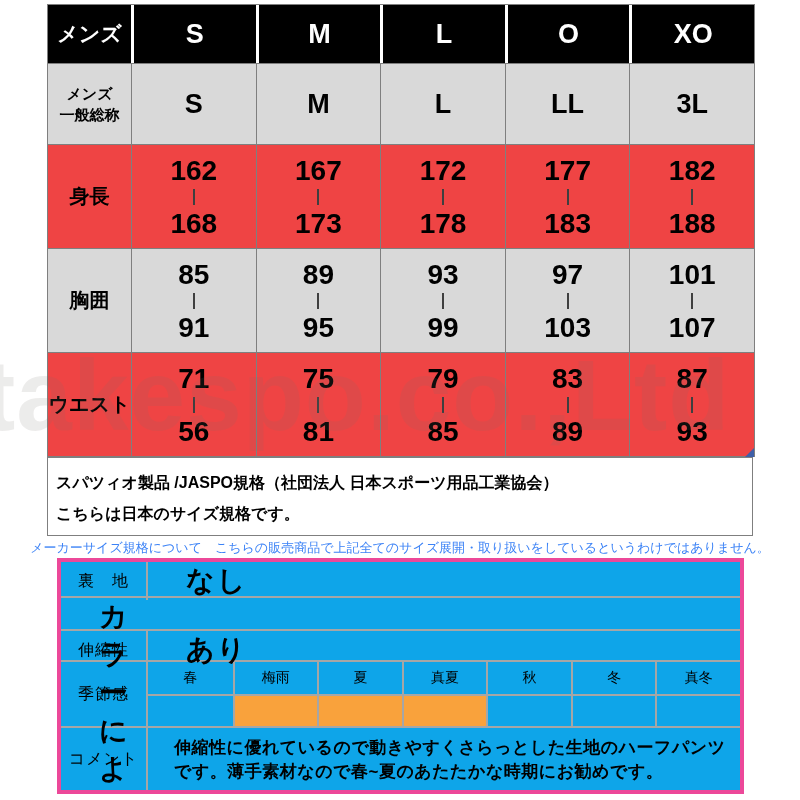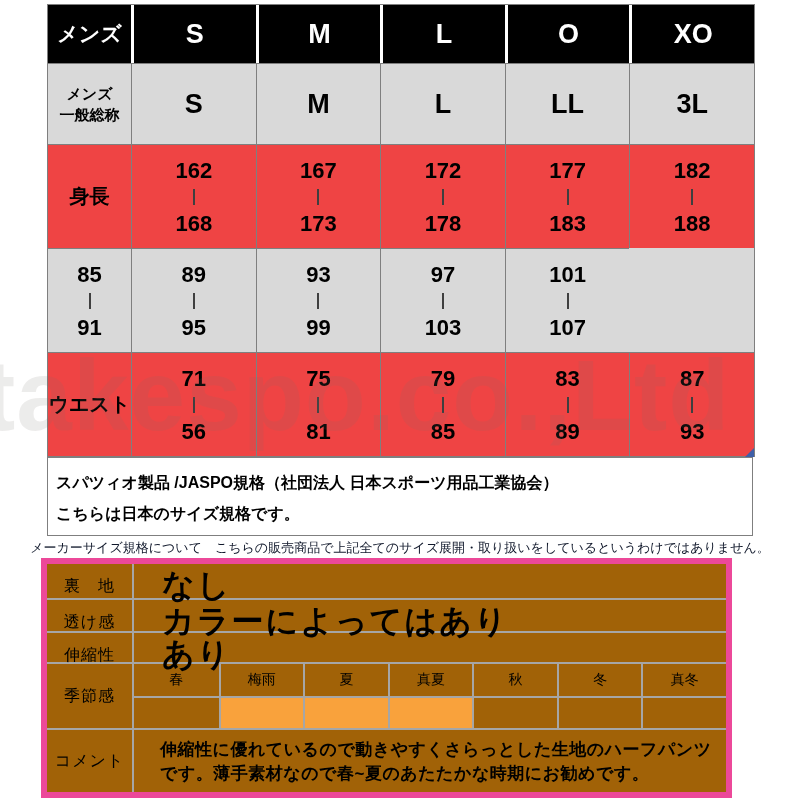--- a/index.html
+++ b/index.html
@@ -16,38 +16,38 @@
   .st-header .size{font-size:27px;}
   .st-body .cell{display:flex;align-items:center;justify-content:center;border-top:1px solid #7f7f7f;}
   .st-body .cell+.cell{border-left:1px solid #7f7f7f;}
   .row-alias{height:81px;background:#d9d9d9;}
   .row-alias .label{flex-direction:column;font-size:15px;font-weight:bold;line-height:21px;}
   .row-alias .val{font-size:27px;font-weight:bold;}
   .row-measure{height:104px;}
   .row-measure.gray{background:#d9d9d9;}
   .row-measure .label{font-size:20px;font-weight:bold;white-space:nowrap;}
   .range{flex-direction:column;}
-  .range .num{font-size:22px;font-weight:bold;line-height:25px;}
+  .range .num{font-size:28px;font-weight:bold;line-height:25px;}
   .range .sep{width:2px;height:16px;background:#3f3f3f;margin:6px auto;}
 
   
   .notes-box{position:absolute;left:47px;top:457px;width:706px;height:79px;border:1px solid #7f7f7f;
              background:#fff;box-sizing:border-box;padding:9px 6px 16px 8px;}
   .notes-box p{margin:0;font-size:16px;font-weight:bold;line-height:31px;}
 
   .disclaimer{position:absolute;left:0;top:539px;width:800px;text-align:center;
-              font-size:13px;color:#0f172a;}
-
-  
-  .spec-table{position:absolute;left:41px;top:558px;width:679px;border:6px solid #ec4899;background:#a16207;}
+              font-size:13px;color:#3b82f6;}
+
+  
+  .spec-table{position:absolute;left:57px;top:558px;width:679px;border:4px solid #ec4899;background:#0ea5e9;}
   .sp-row{display:grid;grid-template-columns:87px 1fr;}
   .sp-row+.sp-row{border-top:2px solid #a6a6a6;}
   .sp-label{border-right:2px solid #a6a6a6;display:flex;align-items:center;justify-content:center;
             font-size:16px;letter-spacing:1px;}
-  .sp-value{display:flex;align-items:center;padding-left:28px;font-size:32px;font-weight:bold;letter-spacing:2px;}
+  .sp-value{display:flex;align-items:center;padding-left:38px;font-size:28px;font-weight:bold;letter-spacing:2px;}
   .r-lining{height:34px;} .r-sheer{height:31px;} .r-stretch{height:29px;}
   .r-season{height:64px;} .r-comment{height:62px;}
   .season-grid{display:flex;flex-direction:column;}
   .season-cols{display:grid;grid-template-columns:repeat(7,1fr);height:32px;border-bottom:2px solid #a6a6a6;}
   .season-cols .scell{display:flex;align-items:center;justify-content:center;font-size:14px;}
   .season-cols .scell+.scell{border-left:2px solid #a6a6a6;}
   .season-band{display:grid;grid-template-columns:repeat(7,1fr);flex:1;}
   .season-band .bcell+.bcell{border-left:2px solid #a6a6a6;}
   .comment-text{padding:8px 11px 0 26px;font-size:17px;font-weight:bold;line-height:24px;letter-spacing:0.5px;}
   .comment-text div{white-space:nowrap;}
@@ -112,20 +112,21 @@
         <span class="num">183</span>
       </div>
       <div class="cell range">
         <span class="num">182</span>
         <span class="sep"></span>
         <span class="num">188</span>
       </div>
     </div>
 
     <div class="st-row st-body row-measure gray">
+      <div class="cell label">胸囲</div>
       <div class="cell range">
         <span class="num">85</span>
         <span class="sep"></span>
         <span class="num">91</span>
       </div>
       <div class="cell range">
         <span class="num">89</span>
         <span class="sep"></span>
         <span class="num">95</span>
       </div>
@@ -186,21 +187,20 @@
   <div class="disclaimer">メーカーサイズ規格について　こちらの販売商品で上記全てのサイズ展開・取り扱いをしているというわけではありません。</div>
 
   <div class="spec-table">
 
     <div class="sp-row r-lining">
       <div class="sp-label">裏　地</div>
       <div class="sp-value">なし</div>
     </div>
 
     <div class="sp-row r-sheer">
-      <div class="sp-label">透け感</div>
       <div class="sp-value">カラーによってはあり</div>
     </div>
 
     <div class="sp-row r-stretch">
       <div class="sp-label">伸縮性</div>
       <div class="sp-value">あり</div>
     </div>
 
     <div class="sp-row r-season">
       <div class="sp-label">季節感</div>

